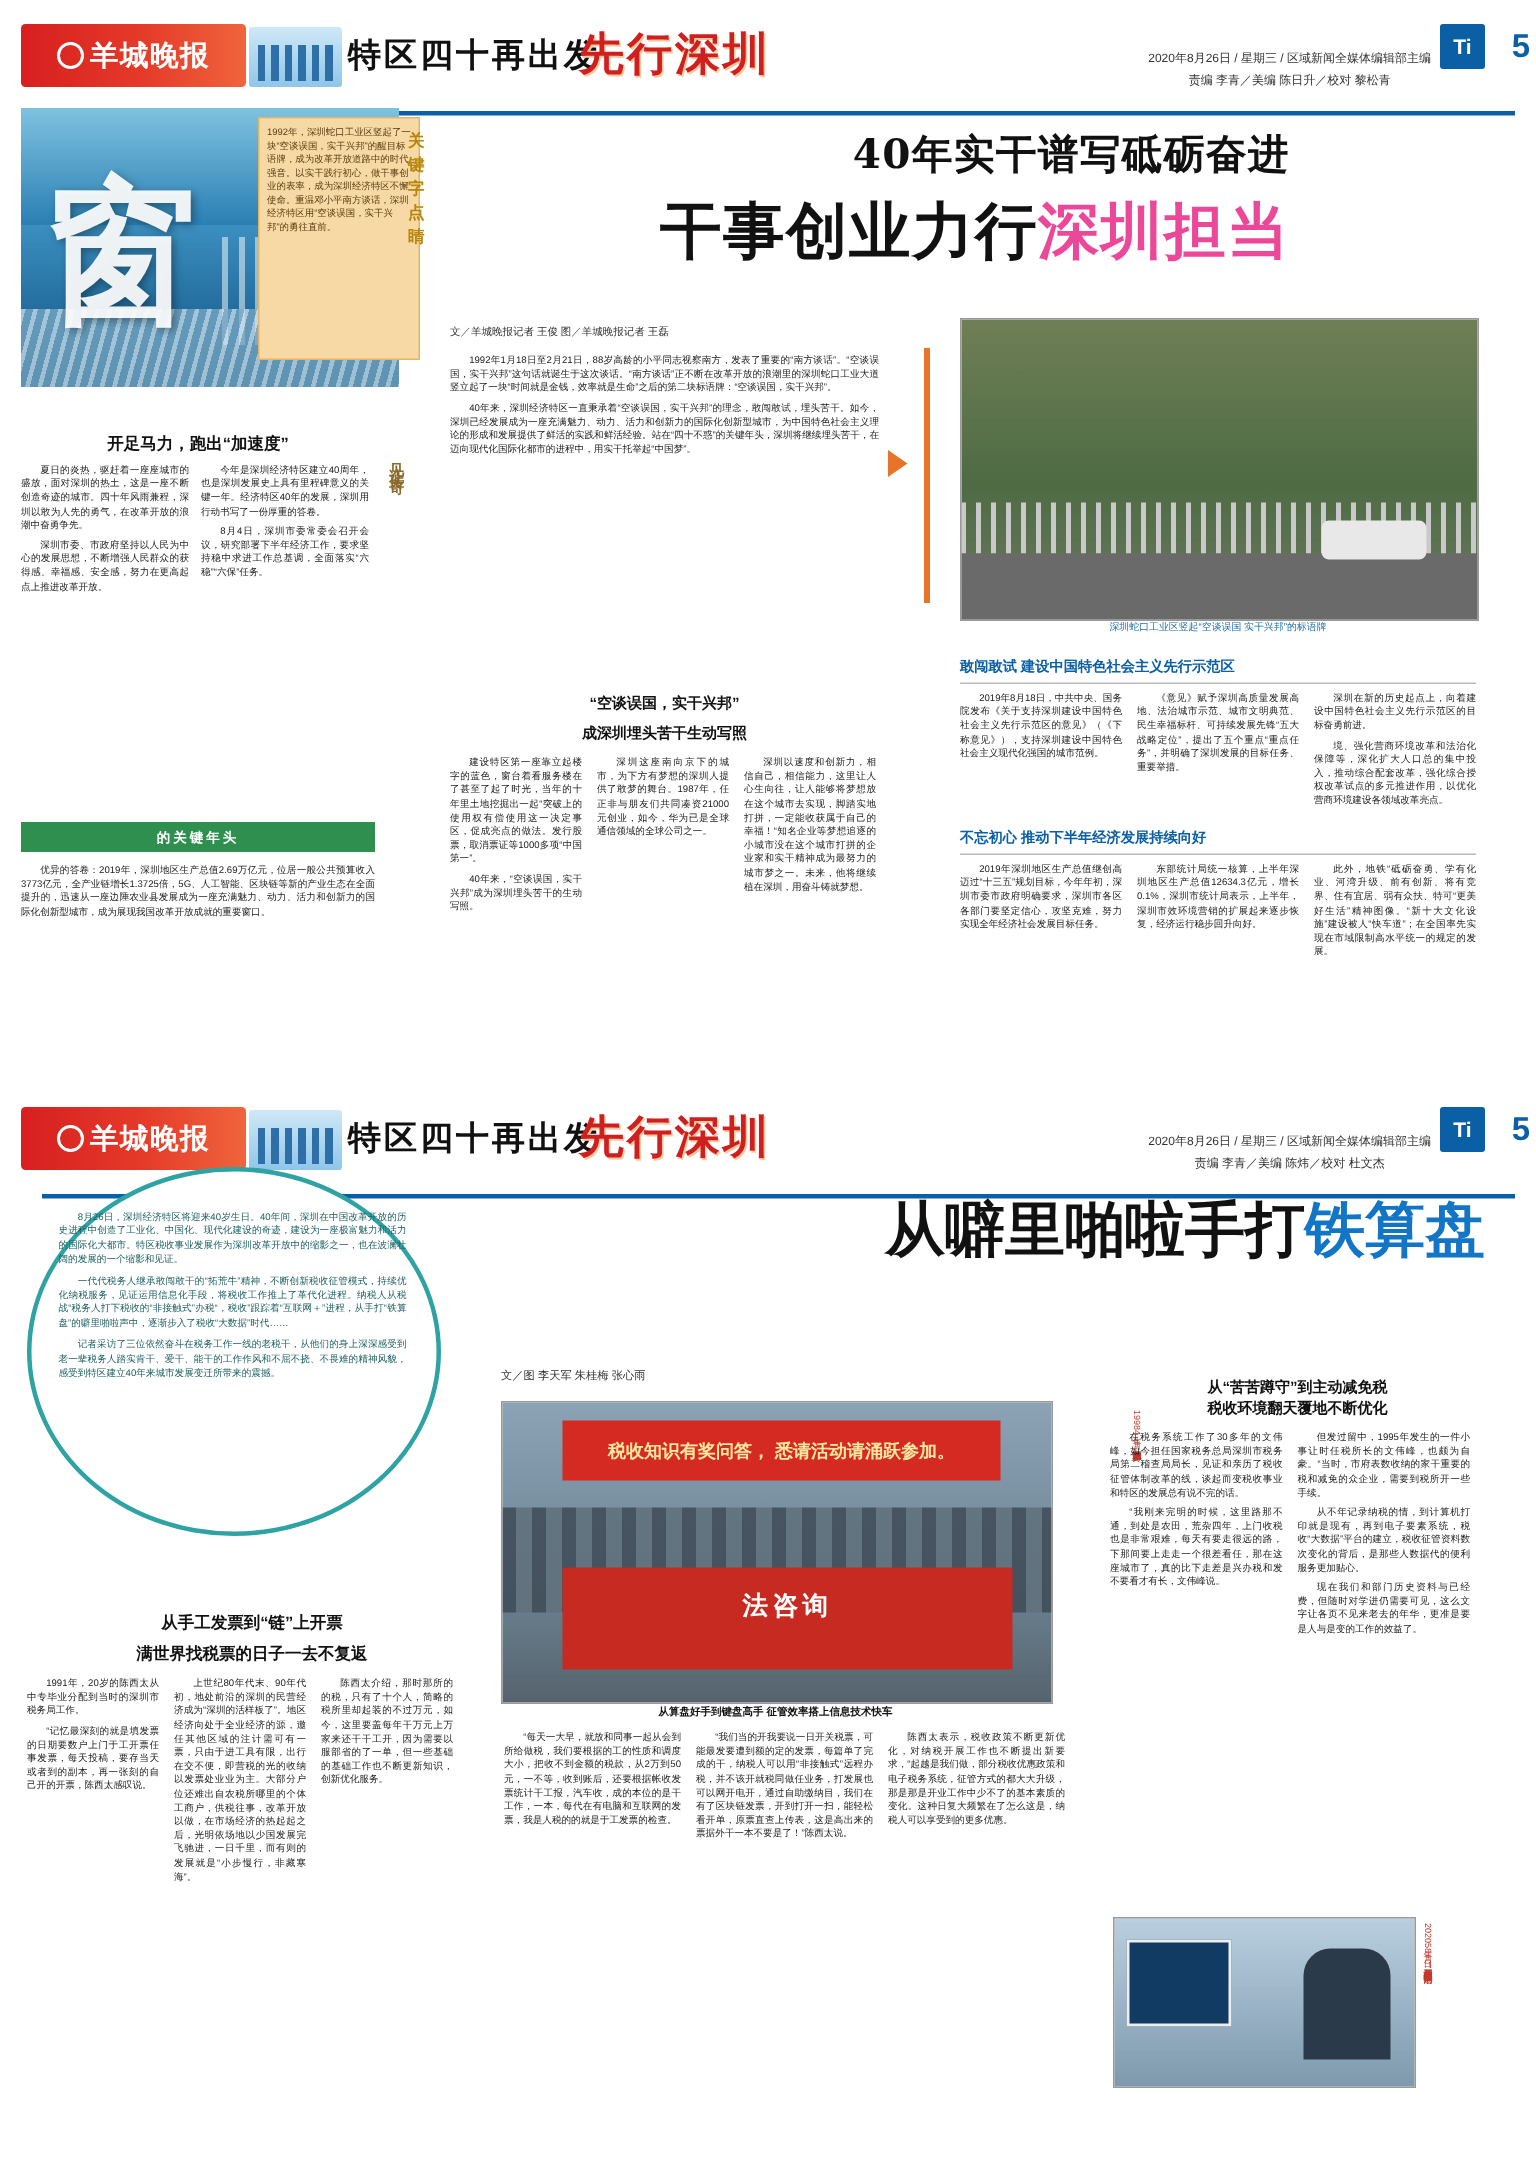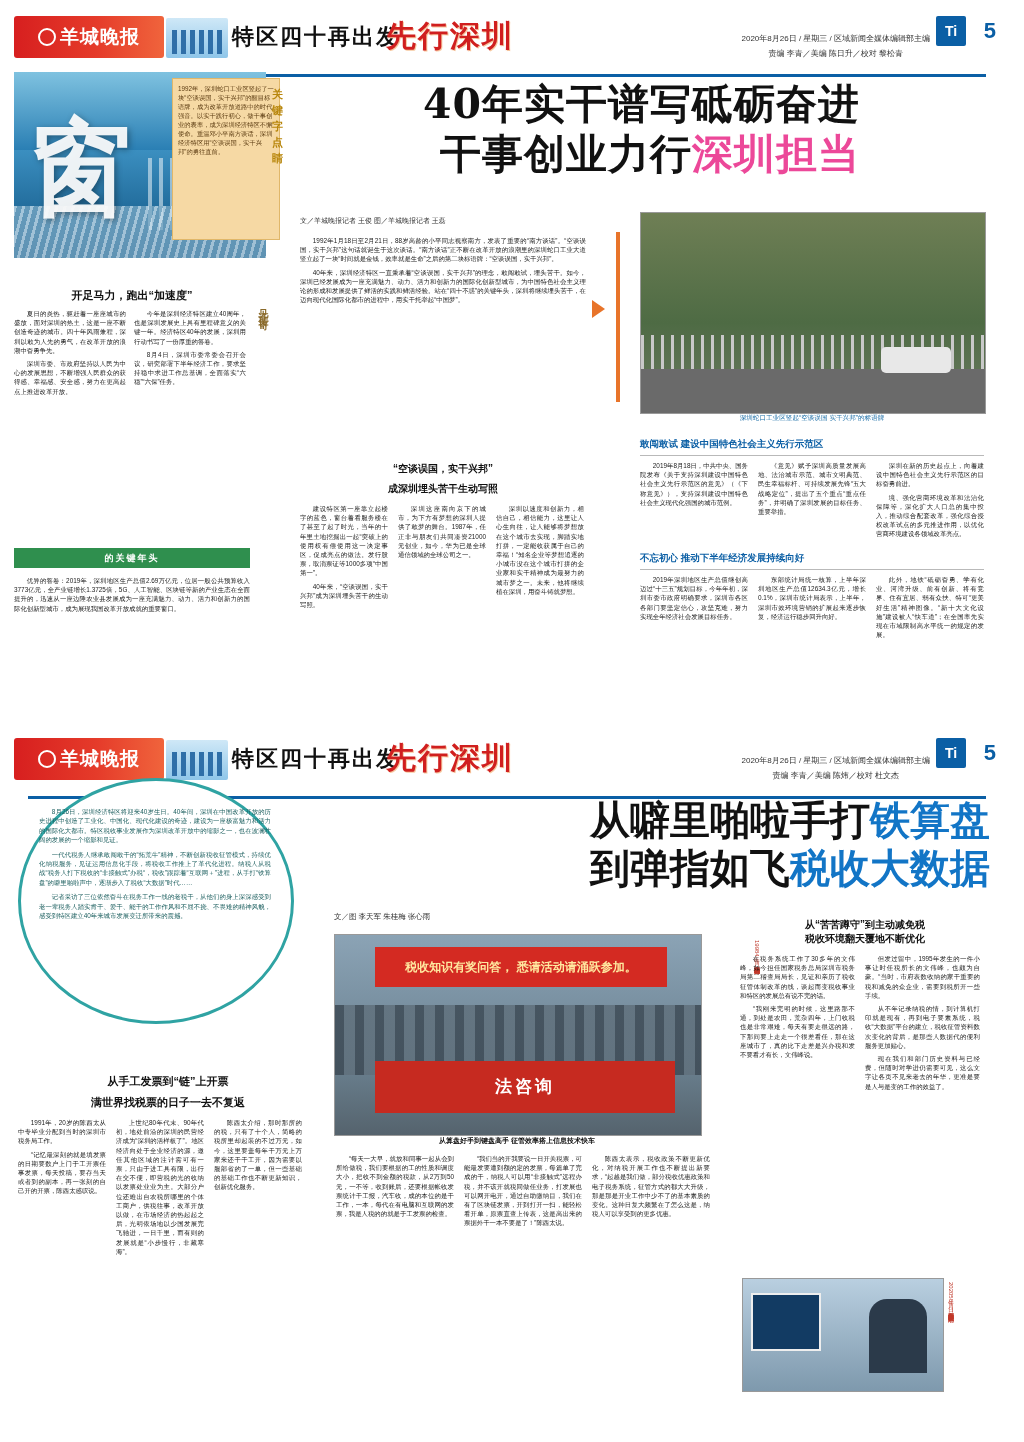--- a/index.html
+++ b/index.html
@@ -10,21 +10,21 @@
   .col-text{font-size:6.4px;line-height:9.2px;text-align:justify;color:#1a1a1a;}
   .col-text p{margin:0 0 4px 0;text-indent:2em;}
   .hr-thin{height:1px;background:#b9b9b9;}
 
   
   .sheet{position:absolute;left:0;width:1024px;background:#fff;}
   .sheet.top{top:0;height:722px;}
   .sheet.bottom{top:722px;height:720px;}
 
   
-  .masthead{position:relative;height:56px;margin:10px 24px 0 14px;}
+  .masthead{position:relative;height:56px;margin:10px 0 0 14px;}
   .mh-logo{position:absolute;left:0;top:6px;width:150px;height:42px;
     background:linear-gradient(90deg,#d71f1f 0%,#e53b2a 55%,#f0643c 100%);
     border-radius:3px;color:#fff;display:flex;align-items:center;justify-content:center;
     font-size:19px;font-weight:bold;letter-spacing:1px;}
   .mh-logo .dot{width:14px;height:14px;border-radius:50%;border:2px solid #fff;margin-right:4px;}
   .mh-city{position:absolute;left:152px;top:8px;width:62px;height:40px;
     background:linear-gradient(180deg,#cfe8f7,#8fc6e9);border-radius:2px;}
   .mh-city:after{content:"";position:absolute;left:6px;bottom:4px;width:50px;height:24px;
     background:repeating-linear-gradient(90deg,#2f6fa8 0 5px,transparent 5px 9px);}
   .mh-title{position:absolute;left:218px;top:12px;font-size:22px;font-weight:bold;color:#111;letter-spacing:2px;}
@@ -51,21 +51,21 @@
   .collage .towers{position:absolute;right:8px;top:86px;width:110px;height:72px;
     background:repeating-linear-gradient(90deg,rgba(255,255,255,.5) 0 4px,transparent 4px 11px);}
 
   .lead-box{position:absolute;left:172px;top:78px;width:96px;min-height:150px;
     background:#f6d9a4;border:1px solid #e0b76a;padding:5px;font-size:6.3px;line-height:9px;color:#5a3a10;}
   .keypoint{position:absolute;left:272px;top:86px;width:14px;font-size:11px;line-height:16px;
     color:#b8860b;font-weight:bold;letter-spacing:2px;}
 
   
   .headline{position:absolute;left:300px;top:80px;width:560px;text-align:right;}
-  .hl1{font-size:41px;line-height:48px;font-weight:bold;color:#111;font-family:"DejaVu Serif",serif;letter-spacing:1px;}
+  .hl1{font-size:27px;line-height:48px;font-weight:bold;color:#111;font-family:"DejaVu Serif",serif;letter-spacing:1px;}
   .hl2{font-size:41px;line-height:52px;font-weight:bold;font-family:"DejaVu Serif",serif;letter-spacing:1px;}
   .hl2 .blue{color:#ec4899;}
   .byline{position:absolute;left:300px;top:216px;width:290px;font-size:7px;color:#333;}
 
   
   .mainphoto{position:absolute;left:640px;top:212px;width:344px;height:200px;
     background:linear-gradient(180deg,#6f7f55 0%,#4e6b44 55%,#6d7b63 100%);overflow:hidden;
     border:1px solid #999;}
   .mainphoto .wall{position:absolute;left:18px;top:18px;width:308px;height:92px;background:#2f6b4a;
     border:2px solid #d9e5c9;display:flex;align-items:center;justify-content:center;}
@@ -93,21 +93,21 @@
   .circle-lead{position:absolute;left:18px;top:56px;width:270px;height:240px;border-radius:50%;
     border:3px solid #2fa3a3;background:#fff;}
   .circle-lead .inner{position:absolute;left:18px;top:26px;width:232px;height:190px;
     font-size:6.4px;line-height:9.4px;color:#1b5e5e;text-align:justify;}
   .circle-lead .inner p{margin:0 0 5px 0;text-indent:2em;}
 
   .bphoto{position:absolute;left:334px;top:212px;width:366px;height:200px;
     background:linear-gradient(180deg,#8ba3b5 0%,#6d8494 60%,#55636d 100%);border:1px solid #999;overflow:hidden;}
   .bphoto .banner{position:absolute;left:40px;top:12px;width:292px;height:40px;background:#d42a22;
     color:#ffe9a0;font-size:12px;font-weight:bold;display:flex;align-items:center;justify-content:center;text-align:center;line-height:15px;}
-  .bphoto .desk{position:absolute;left:40px;bottom:22px;width:300px;height:52px;background:#c62a20;}
+  .bphoto .desk{position:absolute;left:40px;bottom:22px;width:300px;height:68px;background:#c62a20;}
   .bphoto .desk span{color:#fff;font-size:17px;font-weight:bold;letter-spacing:3px;display:block;text-align:center;line-height:52px;}
   .bphoto .crowd{position:absolute;left:0;bottom:60px;width:366px;height:70px;
     background:repeating-linear-gradient(90deg,#3d4a55 0 9px,#60707c 9px 20px);opacity:.85;}
   .bphoto-cap{position:absolute;left:334px;top:414px;width:366px;text-align:center;font-size:7px;color:#111;font-weight:bold;}
 
   .smallphoto{position:absolute;left:742px;top:556px;width:200px;height:112px;
     background:linear-gradient(180deg,#b9cfe0,#7e99ad);border:1px solid #999;overflow:hidden;}
   .smallphoto .screen{position:absolute;left:8px;top:14px;width:66px;height:54px;background:#123b63;border:2px solid #eee;}
   .smallphoto .person{position:absolute;right:16px;top:20px;width:58px;height:74px;background:#2b3a4a;border-radius:18px 18px 0 0;}
 
@@ -265,23 +265,20 @@
         <p>8月26日，深圳经济特区将迎来40岁生日。40年间，深圳在中国改革开放的历史进程中创造了工业化、中国化、现代化建设的奇迹，建设为一座极富魅力和活力的国际化大都市。特区税收事业发展作为深圳改革开放中的缩影之一，也在波澜壮阔的发展的一个缩影和见证。</p>
         <p>一代代税务人继承敢闯敢干的“拓荒牛”精神，不断创新税收征管模式，持续优化纳税服务，见证运用信息化手段，将税收工作推上了革代化进程。纳税人从税战“税务人打下税收的“非接触式”办税“，税收”跟踪着“互联网＋”进程，从手打“铁算盘”的噼里啪啦声中，逐渐步入了税收“大数据”时代……</p>
         <p>记者采访了三位依然奋斗在税务工作一线的老税干，从他们的身上深深感受到老一辈税务人踏实肯干、爱干、能干的工作作风和不屈不挠、不畏难的精神风貌，感受到特区建立40年来城市发展变迁所带来的震撼。</p>
       </div>
     </div>
 
     <div style="position:absolute;left:330px;top:74px;width:660px;text-align:right;">
       <div class="b-hl1">
         <span>从噼里啪啦手打</span><span class="blue">铁算盘</span>
       </div>
-      <div class="b-hl1">
-        <span>到弹指如飞</span><span class="blue">税收大数据</span>
-      </div>
     </div>
     <div style="position:absolute;left:334px;top:190px;font-size:7.5px;color:#333;">文／图 李天军 朱桂梅 张心雨</div>
 
     <div class="bphoto">
       <div class="banner">税收知识有奖问答，
 悉请活动请涌跃参加。</div>
       <div class="crowd"></div>
       <div class="desk">
         <span>法咨询</span>
       </div>

